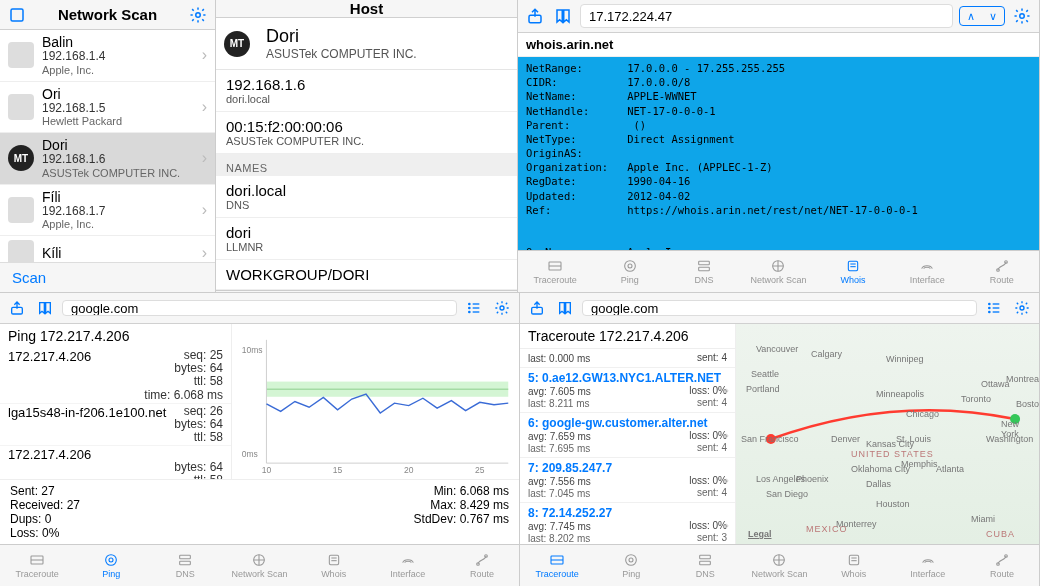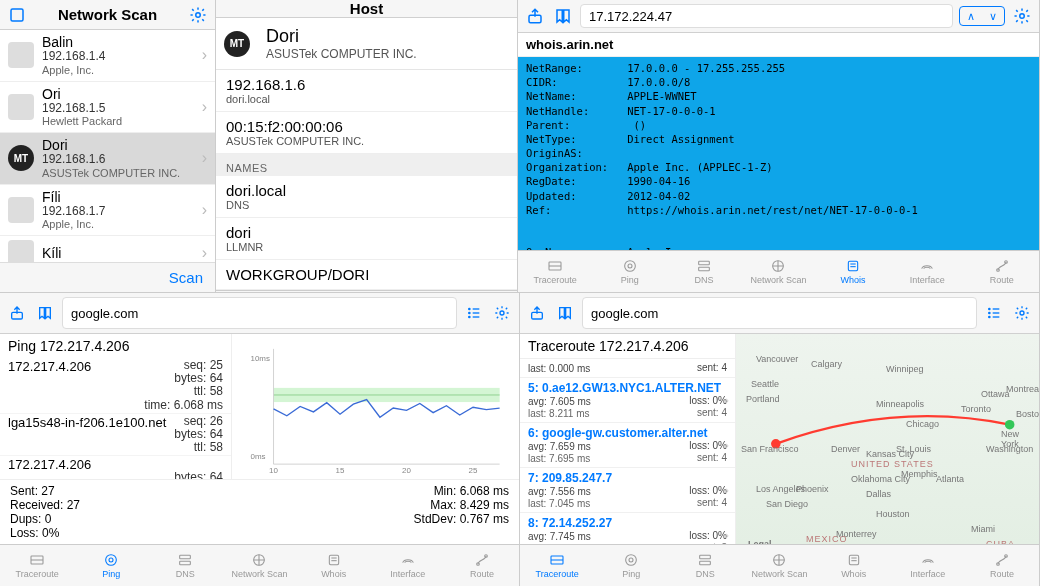--- a/index.html
+++ b/index.html
@@ -11,42 +11,42 @@
 .titlebar .ico.left { left: 6px; } .titlebar .ico.right { right: 6px; }
 .title { font-weight: 600; font-size: 15px; }
 .list { flex: 1; overflow: hidden; background: #fff; }
 .row { display: flex; align-items: center; padding: 4px 8px; border-bottom: 1px solid #eee; position: relative; }
 .row.sel { background: #d9d9d9; }
 .avatar { width: 26px; height: 26px; border-radius: 4px; background: #ddd; margin-right: 8px; flex-shrink: 0; display:flex;align-items:center;justify-content:center;font-size:10px;color:#fff;font-weight:700;}
 .avatar.dark{background:#222;border-radius:50%;}
 .rowtext { flex: 1; line-height: 1.15; }
 .rowtext .t1 { font-size: 14px; } .rowtext .t2 { font-size: 12px; color: #333; } .rowtext .t3 { font-size: 11px; color: #666; }
 .chev { color: #bbb; font-size: 16px; }
-.scanbtn { text-align: right; padding: 6px 12px; color: #007aff; font-size: 15px; background:#f6f6f6; border-top:1px solid #ddd;}
+.scanbtn { padding: 6px 12px; color: #007aff; font-size: 15px; background:#f6f6f6; border-top:1px solid #ddd;}
 .tabbar { height: 42px; display: flex; background: #f6f6f6; border-top: 1px solid #ccc; }
 .tab { flex: 1; display: flex; flex-direction: column; align-items: center; justify-content: center; font-size: 9px; color: #999; gap:1px;}
 .tab.active { color: #007aff; }
 .tab svg { width: 20px; height: 16px; }
 .hosthdr { display: flex; align-items: center; padding: 8px; border-bottom: 1px solid #e5e5e5; background:#fff;}
 .hostbig { font-size: 18px; font-weight: 400; }
 .hostsub { font-size: 12px; color: #555; }
 .block { padding: 6px 10px; border-bottom: 1px solid #eee; background:#fff;}
 .block .b1 { font-size: 15px; } .block .b2 { font-size: 11px; color: #555; }
 .section { font-size: 11px; color: #666; padding: 8px 10px 2px; background: #efefef; letter-spacing:0.5px;}
 .addr-row { display:flex; align-items:center; background:#f6f6f6; border-bottom:1px solid #d0d0d0; padding:4px 6px; gap:6px;}
 .addr-row input { flex:1; height:24px; border:1px solid #ddd; border-radius:4px; padding:0 8px; font-size:13px; background:#fff;}
 .ico { width: 22px; height: 22px; display:inline-flex; align-items:center; justify-content:center; color:#007aff; }
 .whois-src { font-size:13px; font-weight:600; padding:4px 8px; background:#fff; border-bottom:1px solid #eee;}
 .mono { font-family: Menlo, Consolas, monospace; font-size: 10.5px; padding: 4px 8px; white-space: pre; overflow:hidden; background:#0ea5e9; line-height:1.35; flex:1;}
 .toggle { display:flex; border:1px solid #007aff; border-radius:4px; overflow:hidden; }
 .toggle span { width:22px; height:18px; display:flex;align-items:center;justify-content:center;font-size:11px;color:#007aff;}
 .bottom-grid { display:grid; grid-template-columns: 520px 520px; }
 .bottom-panel { border-right:1px solid #ccc; display:flex; flex-direction:column; overflow:hidden;}
 .searchbar { display:flex; align-items:center; gap:6px; padding:4px 6px; background:#f6f6f6; border-bottom:1px solid #d0d0d0;}
-.searchbar input { flex:1; height:32px; border:1px solid #ddd; border-radius:4px; padding:0 8px; font-size:13px;}
+.searchbar input { flex:1; height:16px; border:1px solid #ddd; border-radius:4px; padding:0 8px; font-size:13px;}
 .ping-body { flex:1; display:flex; overflow:hidden; background:#fff;}
 .ping-left { width: 232px; border-right:1px solid #eee; overflow:hidden; font-size:11px;}
 .ping-left .phdr { font-size:14px; padding:4px 8px;}
 .prow { display:flex; padding:1px 8px; border-bottom:1px solid #f4f4f4;}
 .prow .pl { flex:1; font-size:13px;} .prow .pr { font-size:12px; color:#333; text-align:right; line-height:1.1;}
 .chart { flex:1; position:relative; padding:6px;}
 .chart svg { width:100%; height:100%;}
 .stats { display:flex; background:#fff; border-top:1px solid #eee; padding:4px 10px; font-size:12px;}
 .stats .col { flex:1;} .stats .r { text-align:right;}
 .tracebody { flex:1; display:flex; overflow:hidden;}

